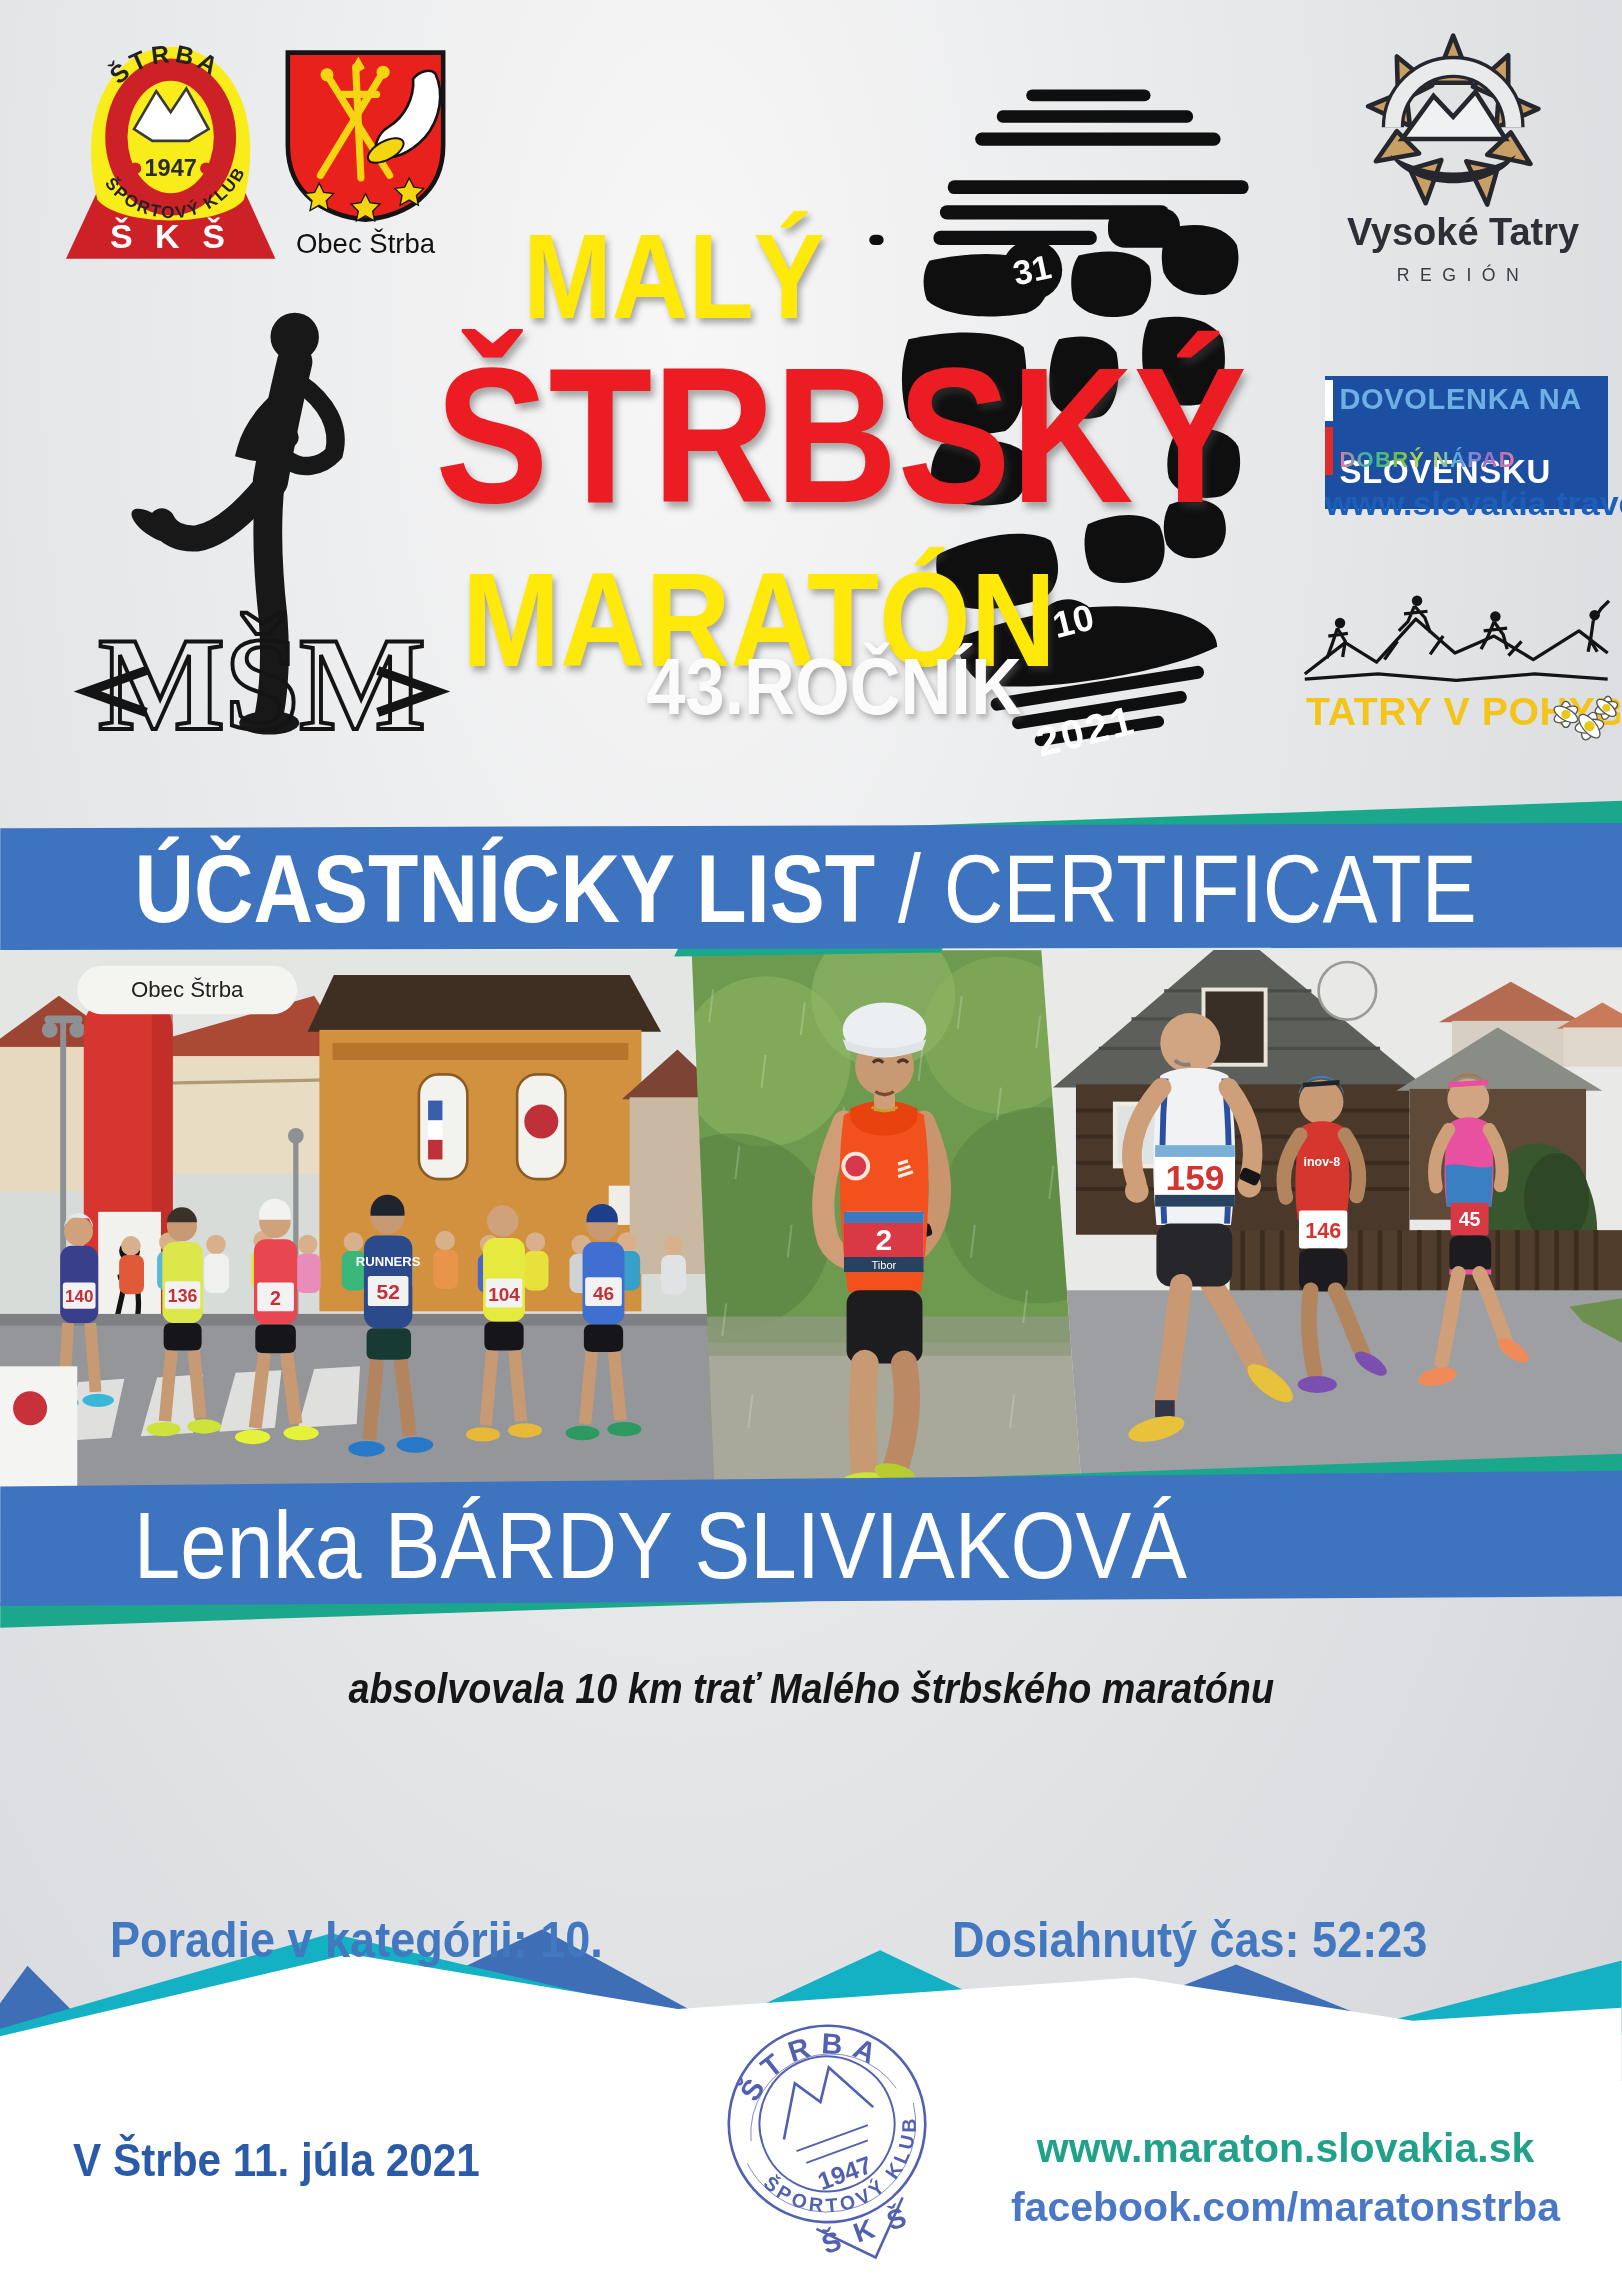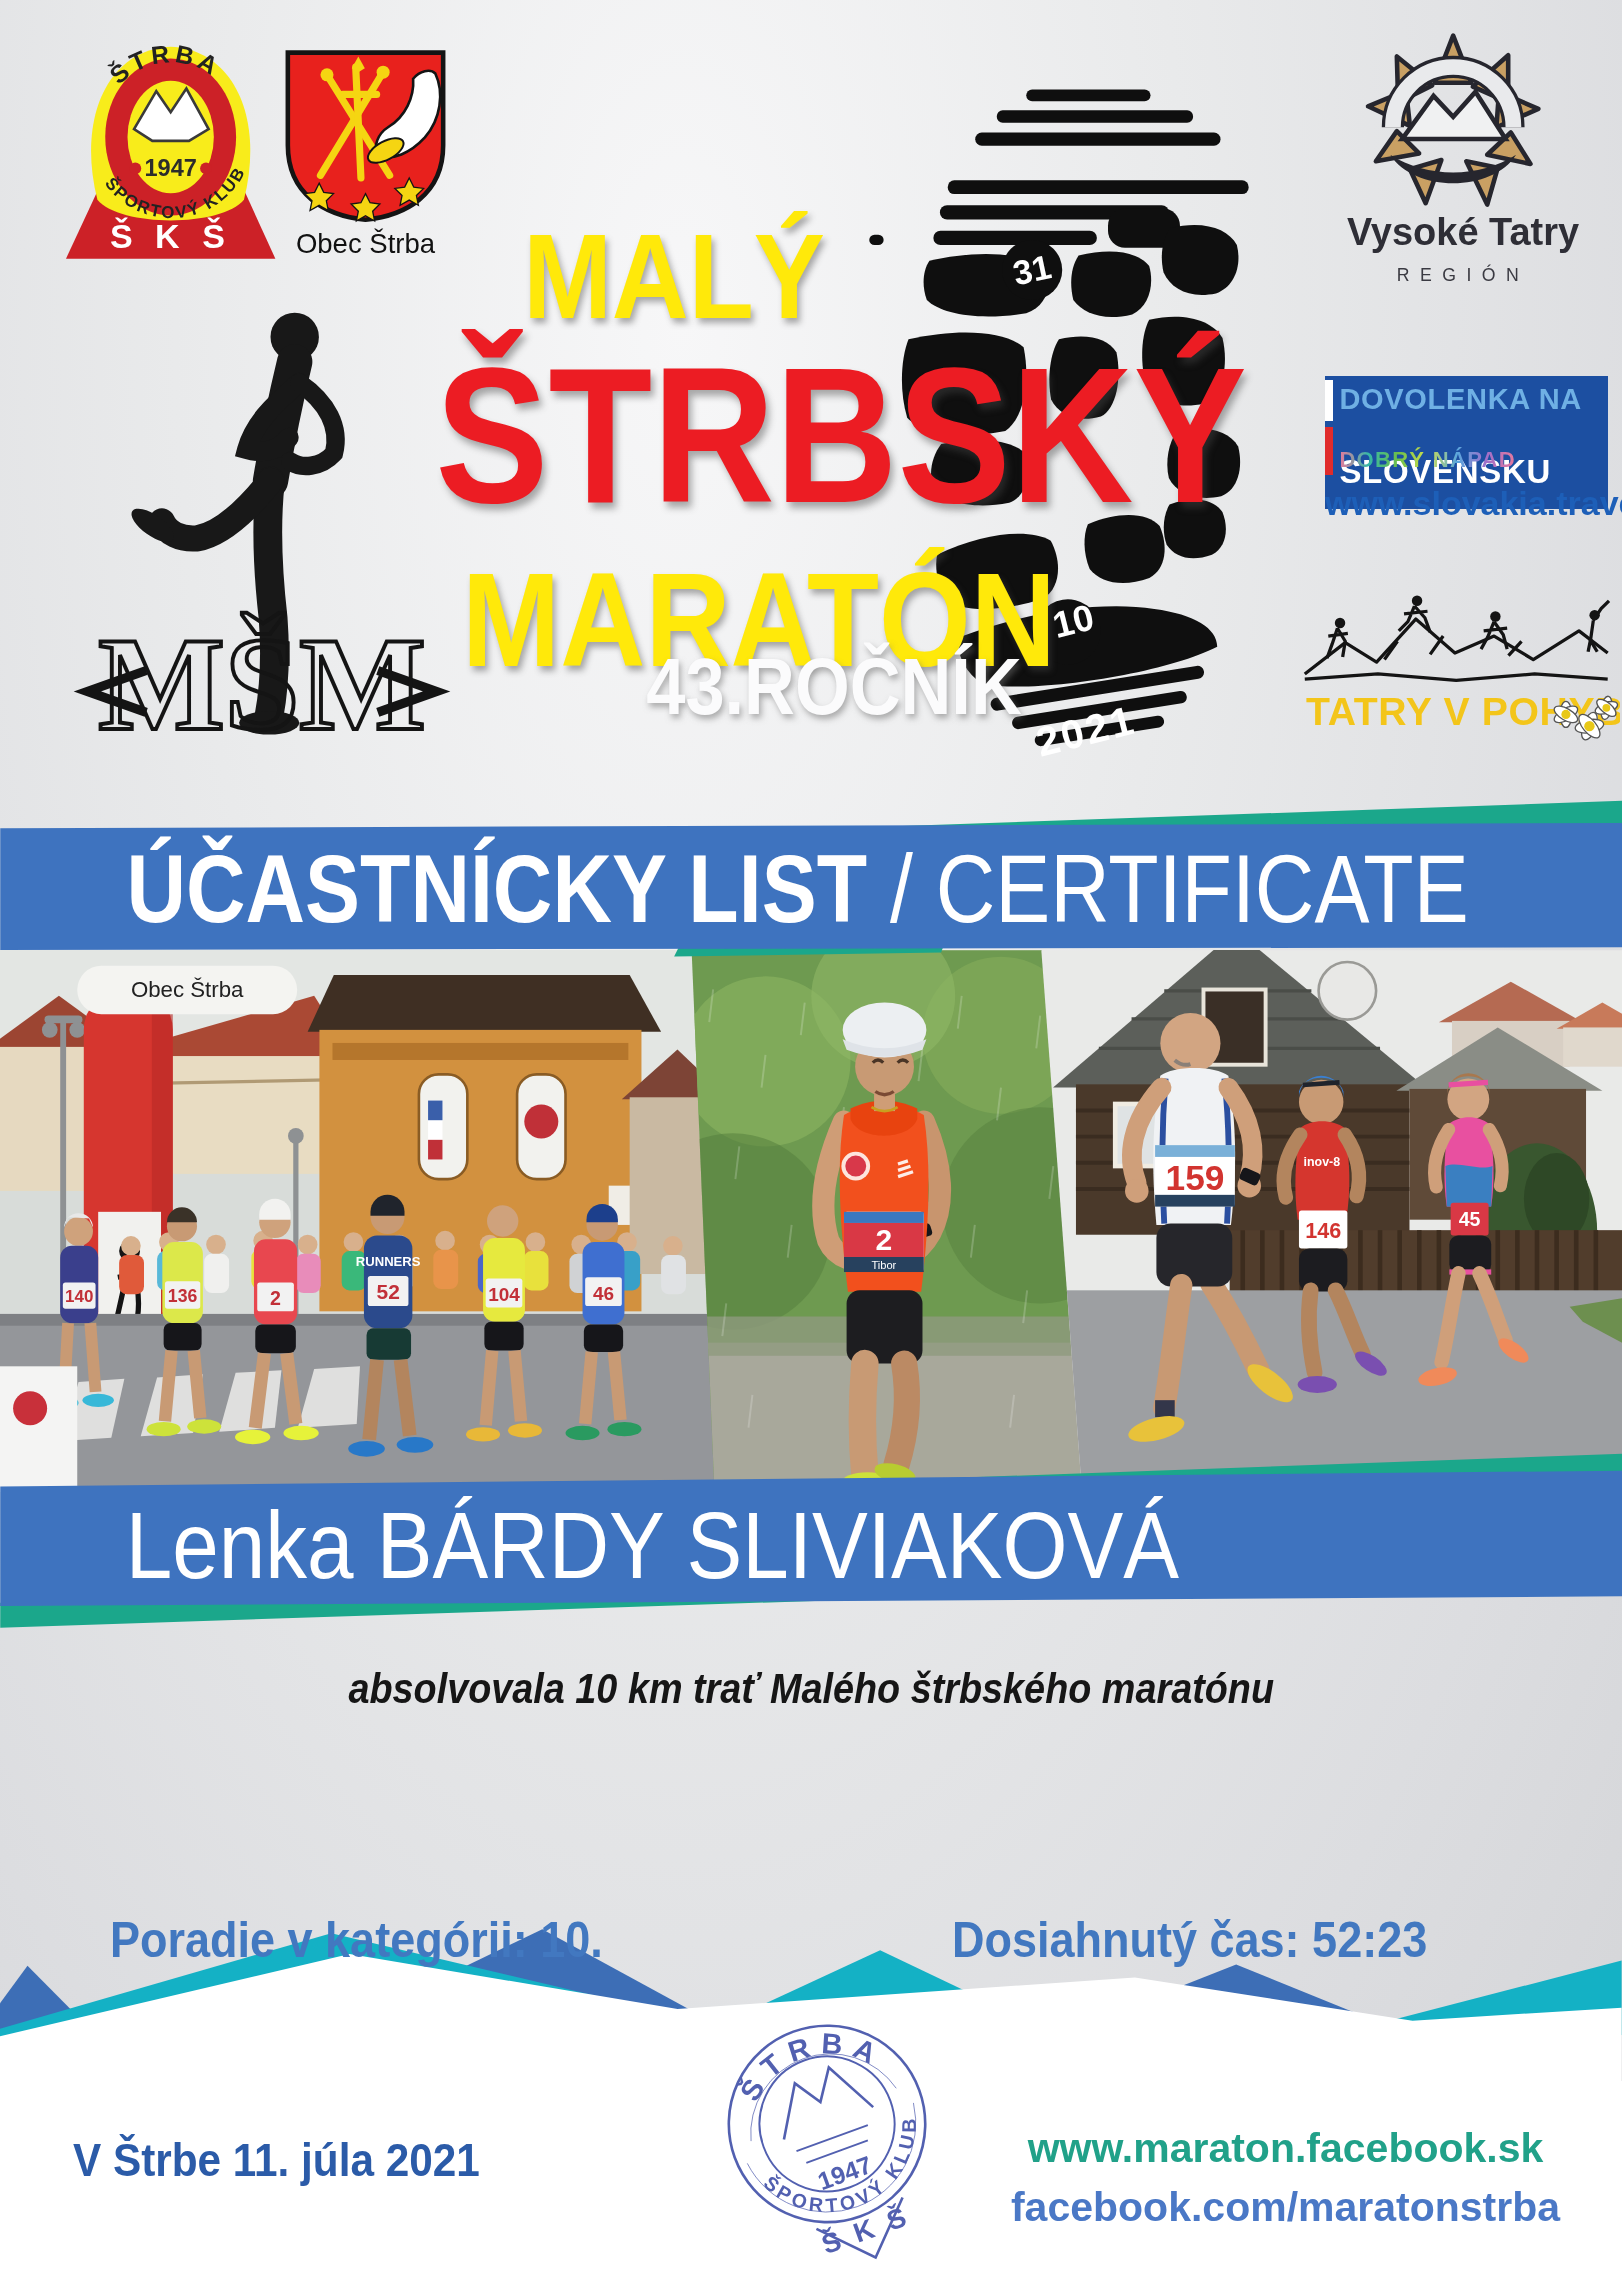--- a/index.html
+++ b/index.html
@@ -13,21 +13,21 @@
   .condensed90{display:inline-block; transform:scaleX(.9); transform-origin:center; white-space:nowrap;}
 
   
   .title-line{position:absolute; transform:translateX(-50%) scaleX(.88); transform-origin:center; white-space:nowrap; font-weight:700; line-height:1; z-index:6;}
   .t-yellow{color:#ffe90a; text-shadow:3.3px 4.6px 6.5px rgba(70,70,70,.45);}
   .t-red{color:#ec1c23; text-shadow:3.9px 5.9px 7.9px rgba(70,70,70,.45);}
   .t-white{color:#fbfbfc; text-shadow:2.6px 3.9px 6.5px rgba(110,110,110,.55);}
 
   
   .shape{position:absolute; left:0; top:0; width:1623px; height:2295px; pointer-events:none;}
-  .banner-text{position:absolute; left:8px; width:1289px; text-align:center; color:#fff; line-height:1; z-index:7; white-space:nowrap;}
+  .banner-text{position:absolute; left:16px; width:1289px; text-align:center; color:#fff; line-height:1; z-index:7; white-space:nowrap;}
   .banner-text .bold{font-weight:700;}
   .banner-text .light{font-weight:400;}
 
   
   .result-line{position:absolute; left:0; width:1623px; text-align:center; color:#161616; font-weight:700; z-index:7;}
   .rank-time{position:absolute; color:#4278c0; font-weight:700; z-index:7; white-space:nowrap;}
 
   
   .footer-date{position:absolute; color:#2b5ba8; font-weight:700; z-index:8; white-space:nowrap;}
   .footer-link{position:absolute; font-weight:700; z-index:8; white-space:nowrap; text-align:center; width:589px;}
@@ -624,17 +624,17 @@
       <path id="stampTop" d="M92,170 A122,122 0 0 1 328,170"></path>
       <text font-size="44" font-weight="bold" fill="#3b4ba6" stroke="none" letter-spacing="14"><textPath href="#stampTop" startOffset="58">ŠTRBA</textPath></text>
       <path id="stampBot" d="M75,200 A136,136 0 0 0 345,200"></path>
       <text font-size="30" font-weight="bold" fill="#3b4ba6" stroke="none" letter-spacing="6"><textPath href="#stampBot" startOffset="40">ŠPORTOVÝ KLUB</textPath></text>
       <text x="210" y="278" text-anchor="middle" font-size="38" font-weight="bold" fill="#3b4ba6" stroke="none">1947</text>
       <path d="M140,330 L210,402 L280,330" stroke-width="4"></path>
       <text x="210" y="372" text-anchor="middle" font-size="42" font-weight="bold" fill="#3b4ba6" stroke="none" letter-spacing="6">Š K Š</text>
     </g>
   </svg>
 
-  <div class="footer-link link-web" style="left:991px;top:2125px;font-size:41px;">www.maraton.facebook.sk</div>
+  <div class="footer-link link-web" style="left:991px;top:2125px;font-size:41px;">www.maraton.slovakia.sk</div>
   <div class="footer-link link-fb" style="left:991px;top:2184px;font-size:41px;">facebook.com/maratonstrba</div>
 
 </div>
 
 
 </body></html>

